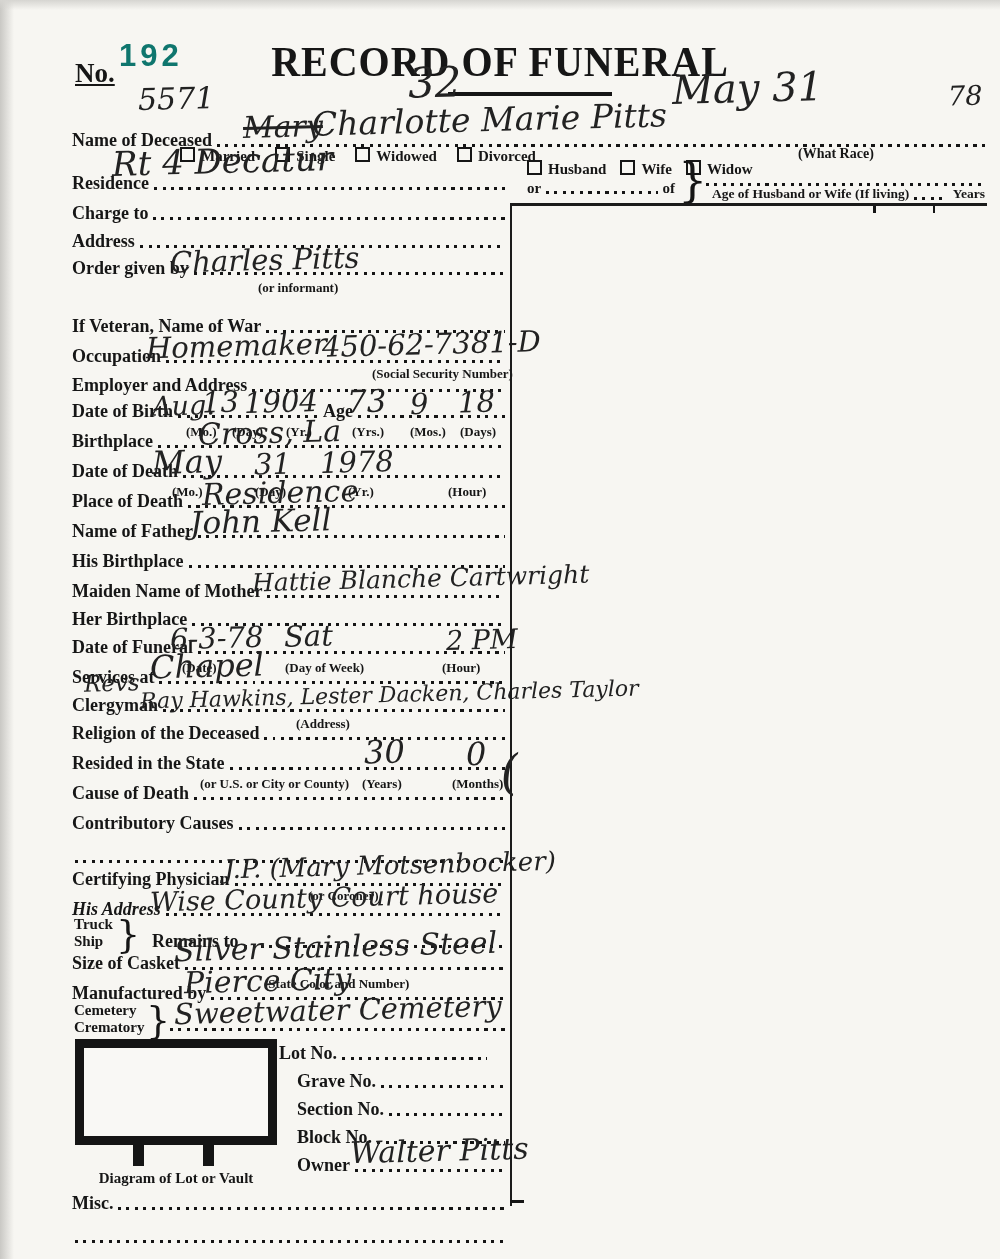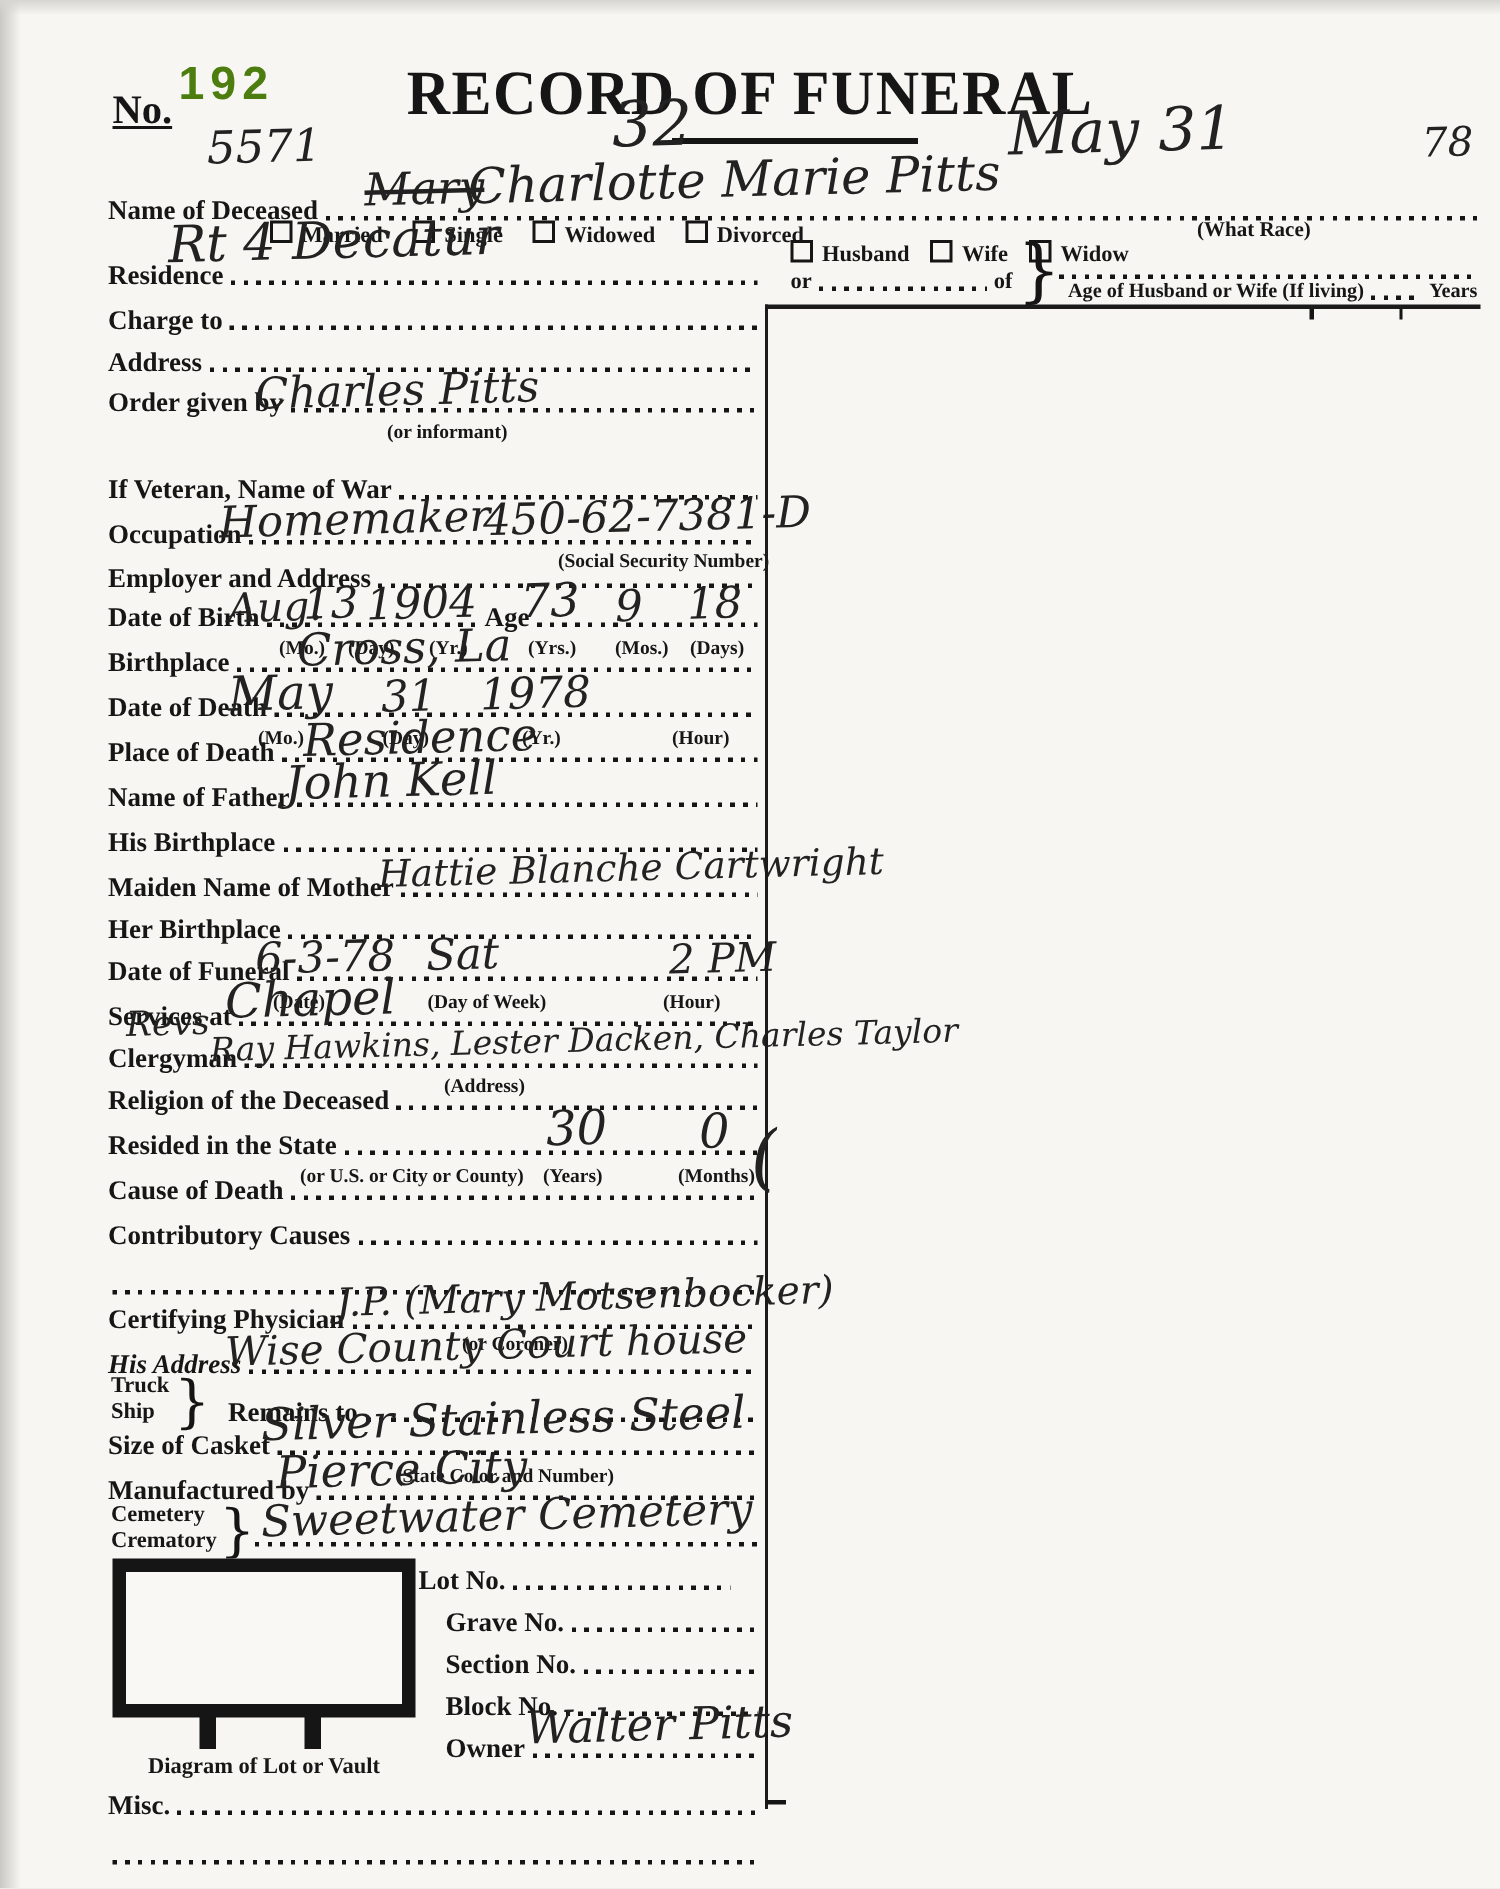--- a/index.html
+++ b/index.html
@@ -35,21 +35,21 @@
   .diagram{position:absolute;border:9px solid #151515;background:#f9f8f5;}
   .caption{position:absolute;font-weight:700;font-size:15px;text-align:center;}
 </style>
 </head>
 <body>
 
 <div class="page">
 
   <span class="lbl" style="position:absolute;left:75px;top:60px;font-size:27px;text-decoration:underline;">No.</span>
   <span style="position:absolute;left:119px;top:38px;font-family:'Liberation Sans',sans-serif;
-        font-weight:700;font-size:31px;letter-spacing:4px;color:#4d7c0f;">192</span>
+        font-weight:700;font-size:31px;letter-spacing:4px;color:#0f766e;">192</span>
   <div class="title" style="top:38px;">RECORD OF FUNERAL</div>
   <div class="blk" style="left:448px;top:92px;width:164px;height:4px;"></div>
 
   <span class="hw" style="left:138px;top:84px;font-size:30px;">5571</span>
   <span class="hw" style="left:408px;top:62px;font-size:42px;">32</span>
   <span class="hw" style="left:672px;top:68px;font-size:40px;">May 31</span>
   <span class="hw" style="left:948px;top:82px;font-size:27px;">78</span>
 
   <div class="row" style="left:72px;top:125px;width:913px;">
     <span class="lbl">Name of Deceased</span>

